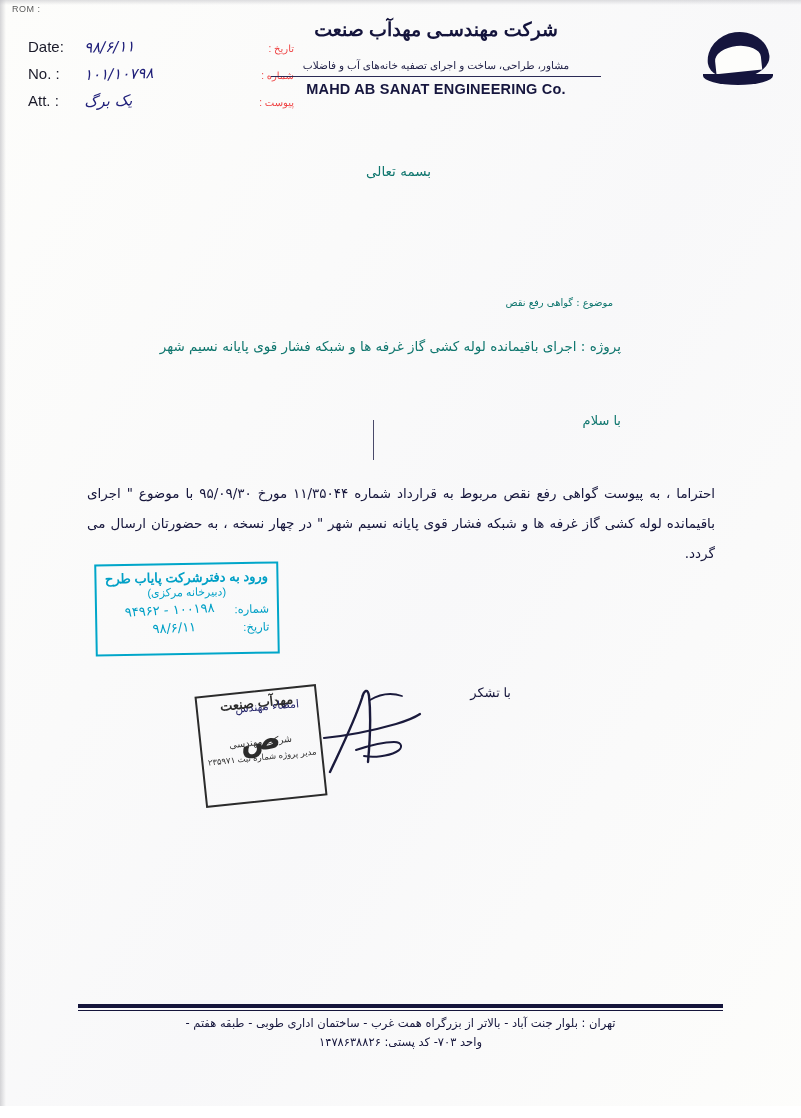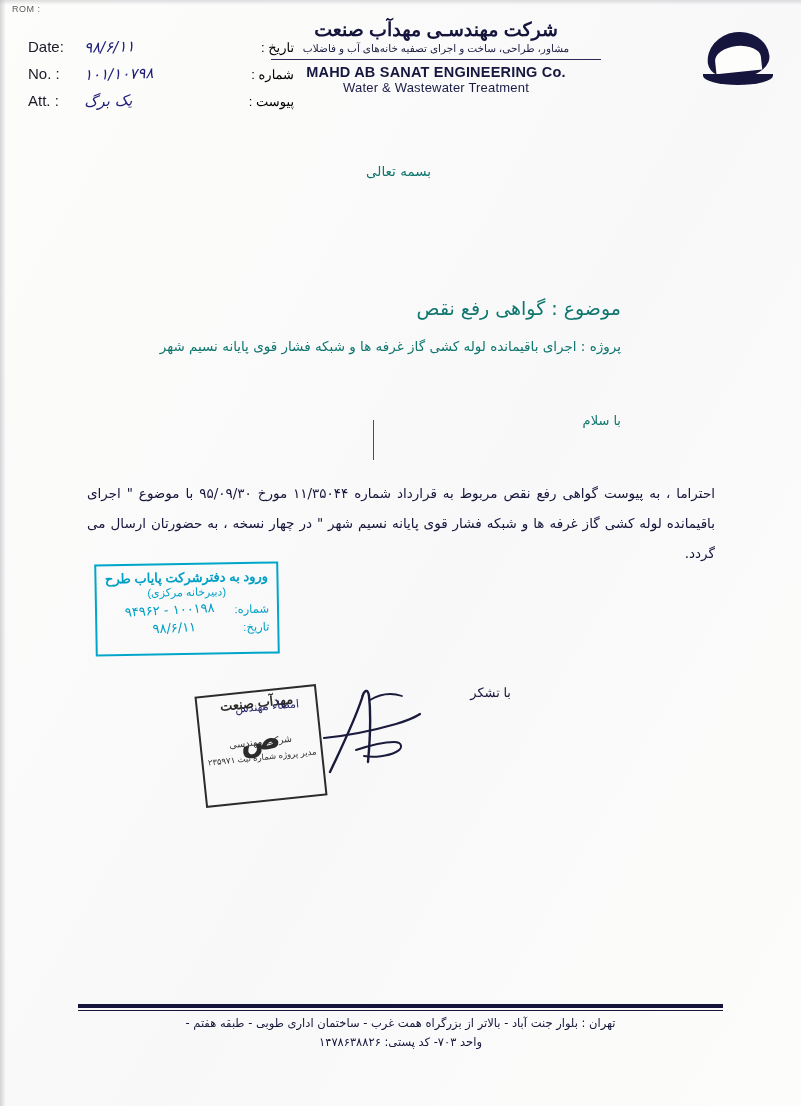--- a/index.html
+++ b/index.html
@@ -73,22 +73,22 @@
     font-size: 15px;
     color: #20207a;
     font-style: italic;
     letter-spacing: 1px;
     transform: rotate(-1.5deg);
     white-space: nowrap;
   }
   .hf-fa {
     margin-right: auto;
     padding-right: 4px;
-    font-size: 13px;
-    color: #000000;
+    font-size: 10px;
+    color: #ef4444;
     direction: rtl;
   }
   .hf-row .spacer { flex: 1; }
 
   
   .company {
     position: absolute;
     right: 120px;
     top: 18px;
     width: 490px;
@@ -96,21 +96,21 @@
     direction: rtl;
   }
   .company .fa-name {
     font-size: 19px;
     font-weight: bold;
     color: #14143c;
     letter-spacing: 0.5px;
     white-space: nowrap;
   }
   .company .fa-sub {
-    margin-top: 1px;
+    margin-top: 18px;
     font-size: 10.5px;
     color: #1d1d44;
     white-space: nowrap;
   }
   .company .rule {
     margin: 5px auto 4px auto;
     width: 330px;
     height: 1px;
     background: #2a2a55;
   }
@@ -177,23 +177,23 @@
     font-size: 13.5px;
   }
   .addressee {
     right: 180px;
     top: 250px;
     font-size: 15px;
     font-weight: bold;
     letter-spacing: 0.3px;
   }
   .subject {
-    right: 180px;
+    right: 188px;
     top: 297px;
-    font-size: 19px;
+    font-size: 10px;
   }
   .project {
     right: 180px;
     top: 338px;
     font-size: 13.5px;
     text-align: right;
   }
   .greeting {
     right: 180px;
     top: 413px;
@@ -395,21 +395,20 @@
       <span class="spacer"></span>
       <span class="hf-fa">پیوست :</span>
     </div>
   </div>
 
   <div class="company">
     <div class="fa-name">شرکت مهندسـی مهدآب صنعت</div>
     <div class="fa-sub">مشاور، طراحی، ساخت و اجرای تصفیه خانه‌های آب و فاضلاب</div>
     <div class="rule"></div>
     <div class="en-name">MAHD AB SANAT ENGINEERING Co.</div>
-    <div class="en-sub">Water &amp; Wastewater Treatment</div>
   </div>
 
   <div class="logo-mark">
     <div class="drop"></div>
     <div class="notch"></div>
     <div class="wave"></div>
   </div>
 
   <div class="body-text basmala">بسمه تعالی</div>
   <div class="body-text subject">موضوع : گواهی رفع نقص</div>

